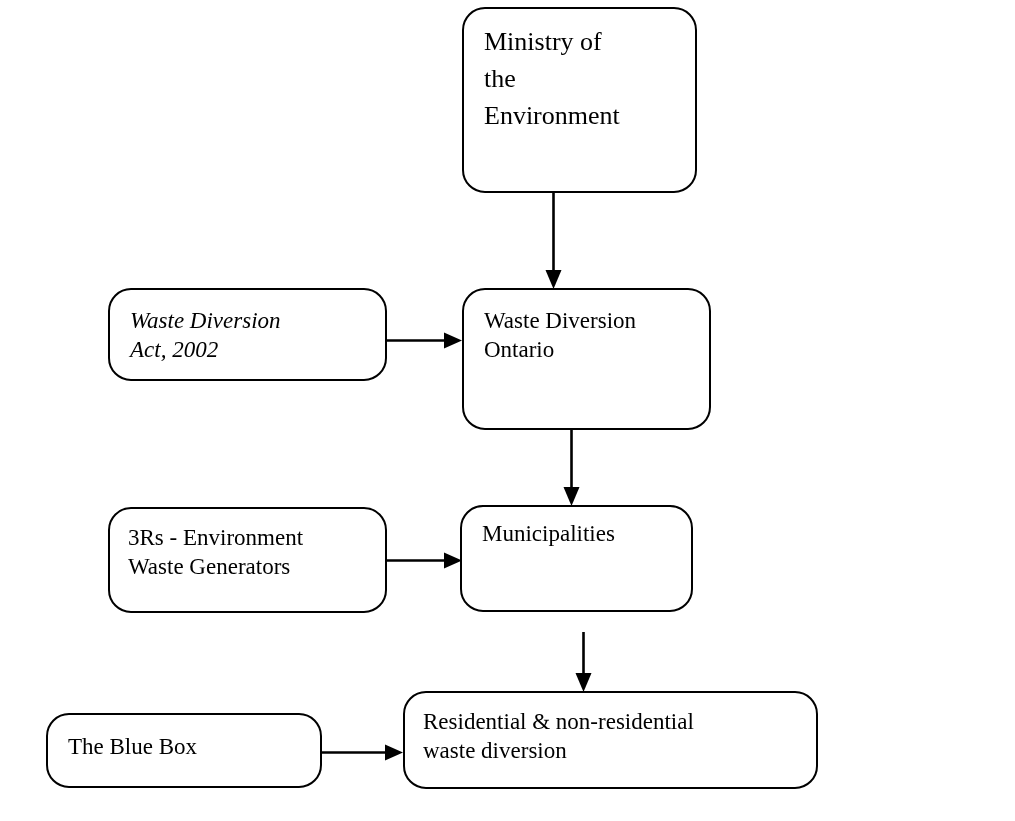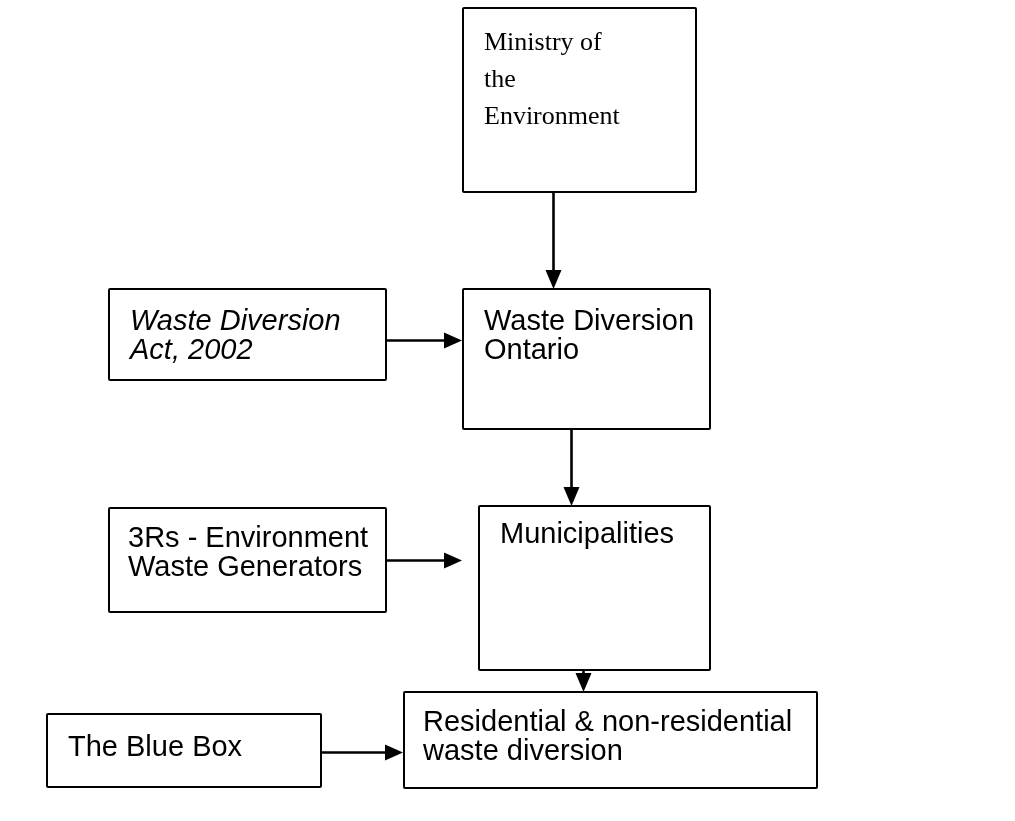--- a/index.html
+++ b/index.html
@@ -13,27 +13,27 @@
     height: 821px;
     background: #ffffff;
     overflow: hidden;
     font-family: "Liberation Sans", sans-serif;
   }
   .node {
     position: absolute;
     box-sizing: border-box;
     background: #ffffff;
     border: 2px solid #000000;
-    border-radius: 2px;
+    border-radius: 23px;
     display: block;
   }
   .node .label {
     display: block;
-    font-family: Liberation Sans, sans-serif;
-    font-size: 29px;
+    font-family: Liberation Serif, serif;
+    font-size: 23px;
     line-height: 29px;
     color: #000000;
     white-space: pre-line;
   }
   
   .node-serif .label {
     font-family: "Liberation Serif", serif;
     font-size: 26px;
     line-height: 37px;
   }
@@ -113,21 +113,21 @@
   <div class="node pad-b" style="left:462px; top:288px; width:249px; height:142px;">
     <span class="label">Waste Diversion
 Ontario</span>
   </div>
 
   <div class="node pad-c" style="left:108px; top:507px; width:279px; height:106px;">
     <span class="label">3Rs - Environment
 Waste Generators</span>
   </div>
 
-  <div class="node pad-e" style="left:478px; top:505px; width:233px; height:166px;">
+  <div class="node pad-e" style="left:460px; top:505px; width:233px; height:107px;">
     <span class="label">Municipalities</span>
   </div>
 
   <div class="node pad-c" style="left:403px; top:691px; width:415px; height:98px;">
     <span class="label">Residential &amp; non-residential
 waste diversion</span>
   </div>
 
   <div class="node pad-d" style="left:46px; top:713px; width:276px; height:75px;">
     <span class="label">The Blue Box</span>

